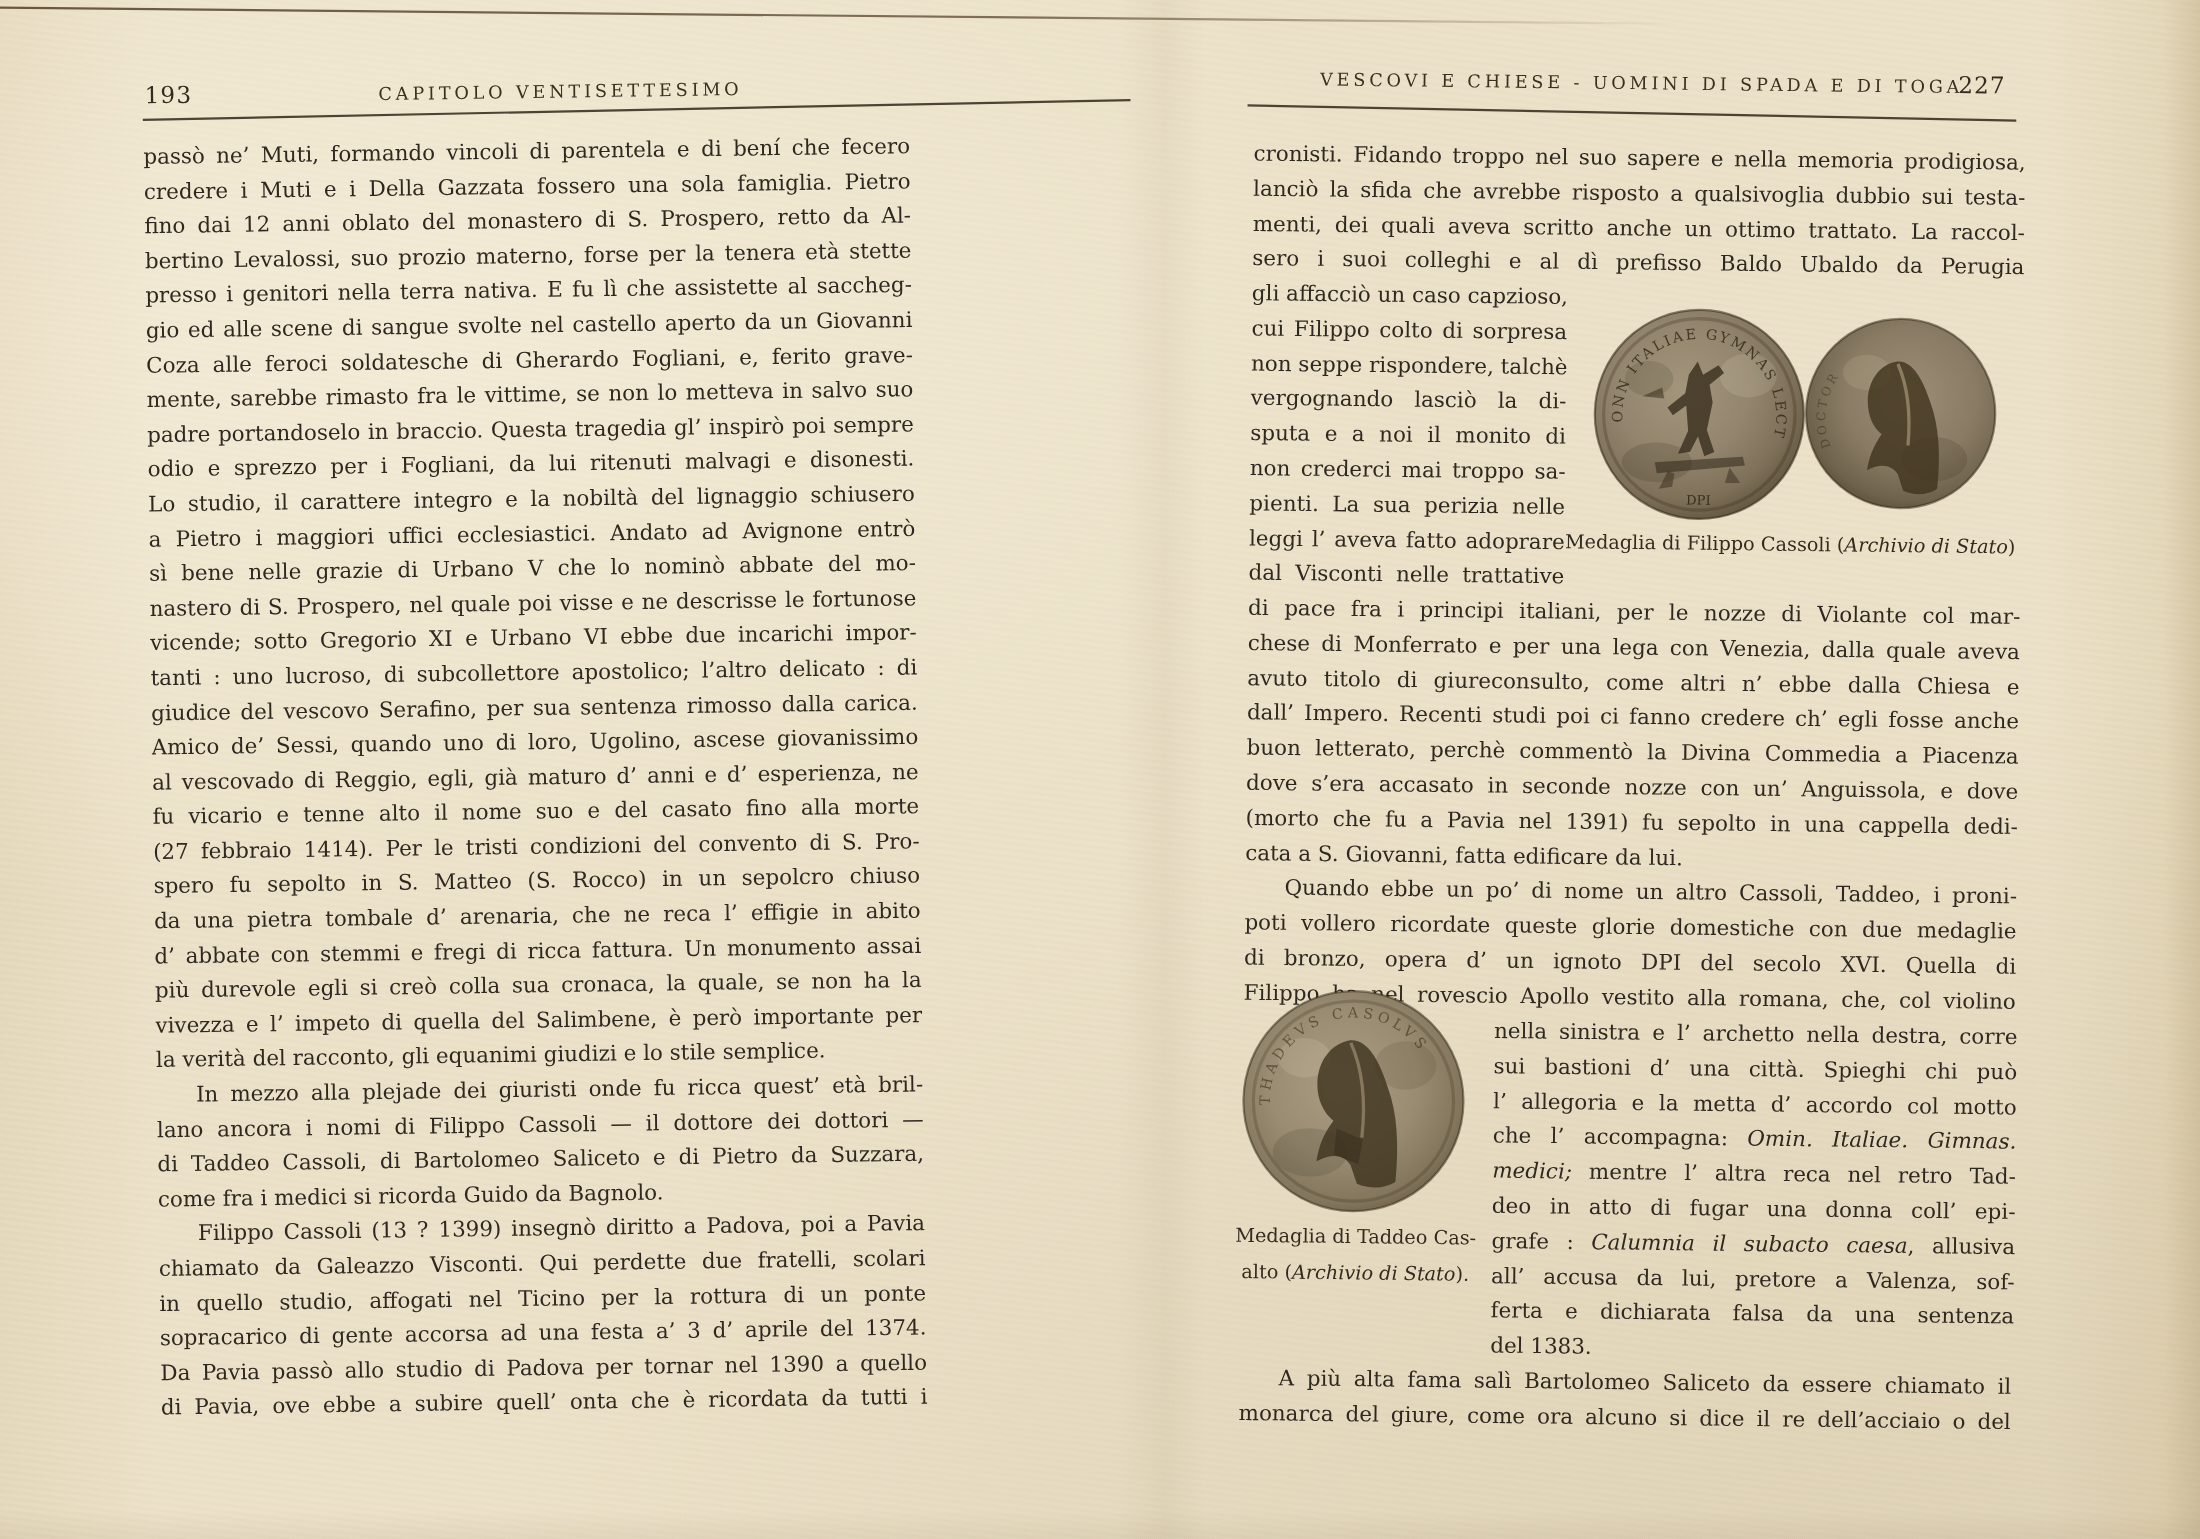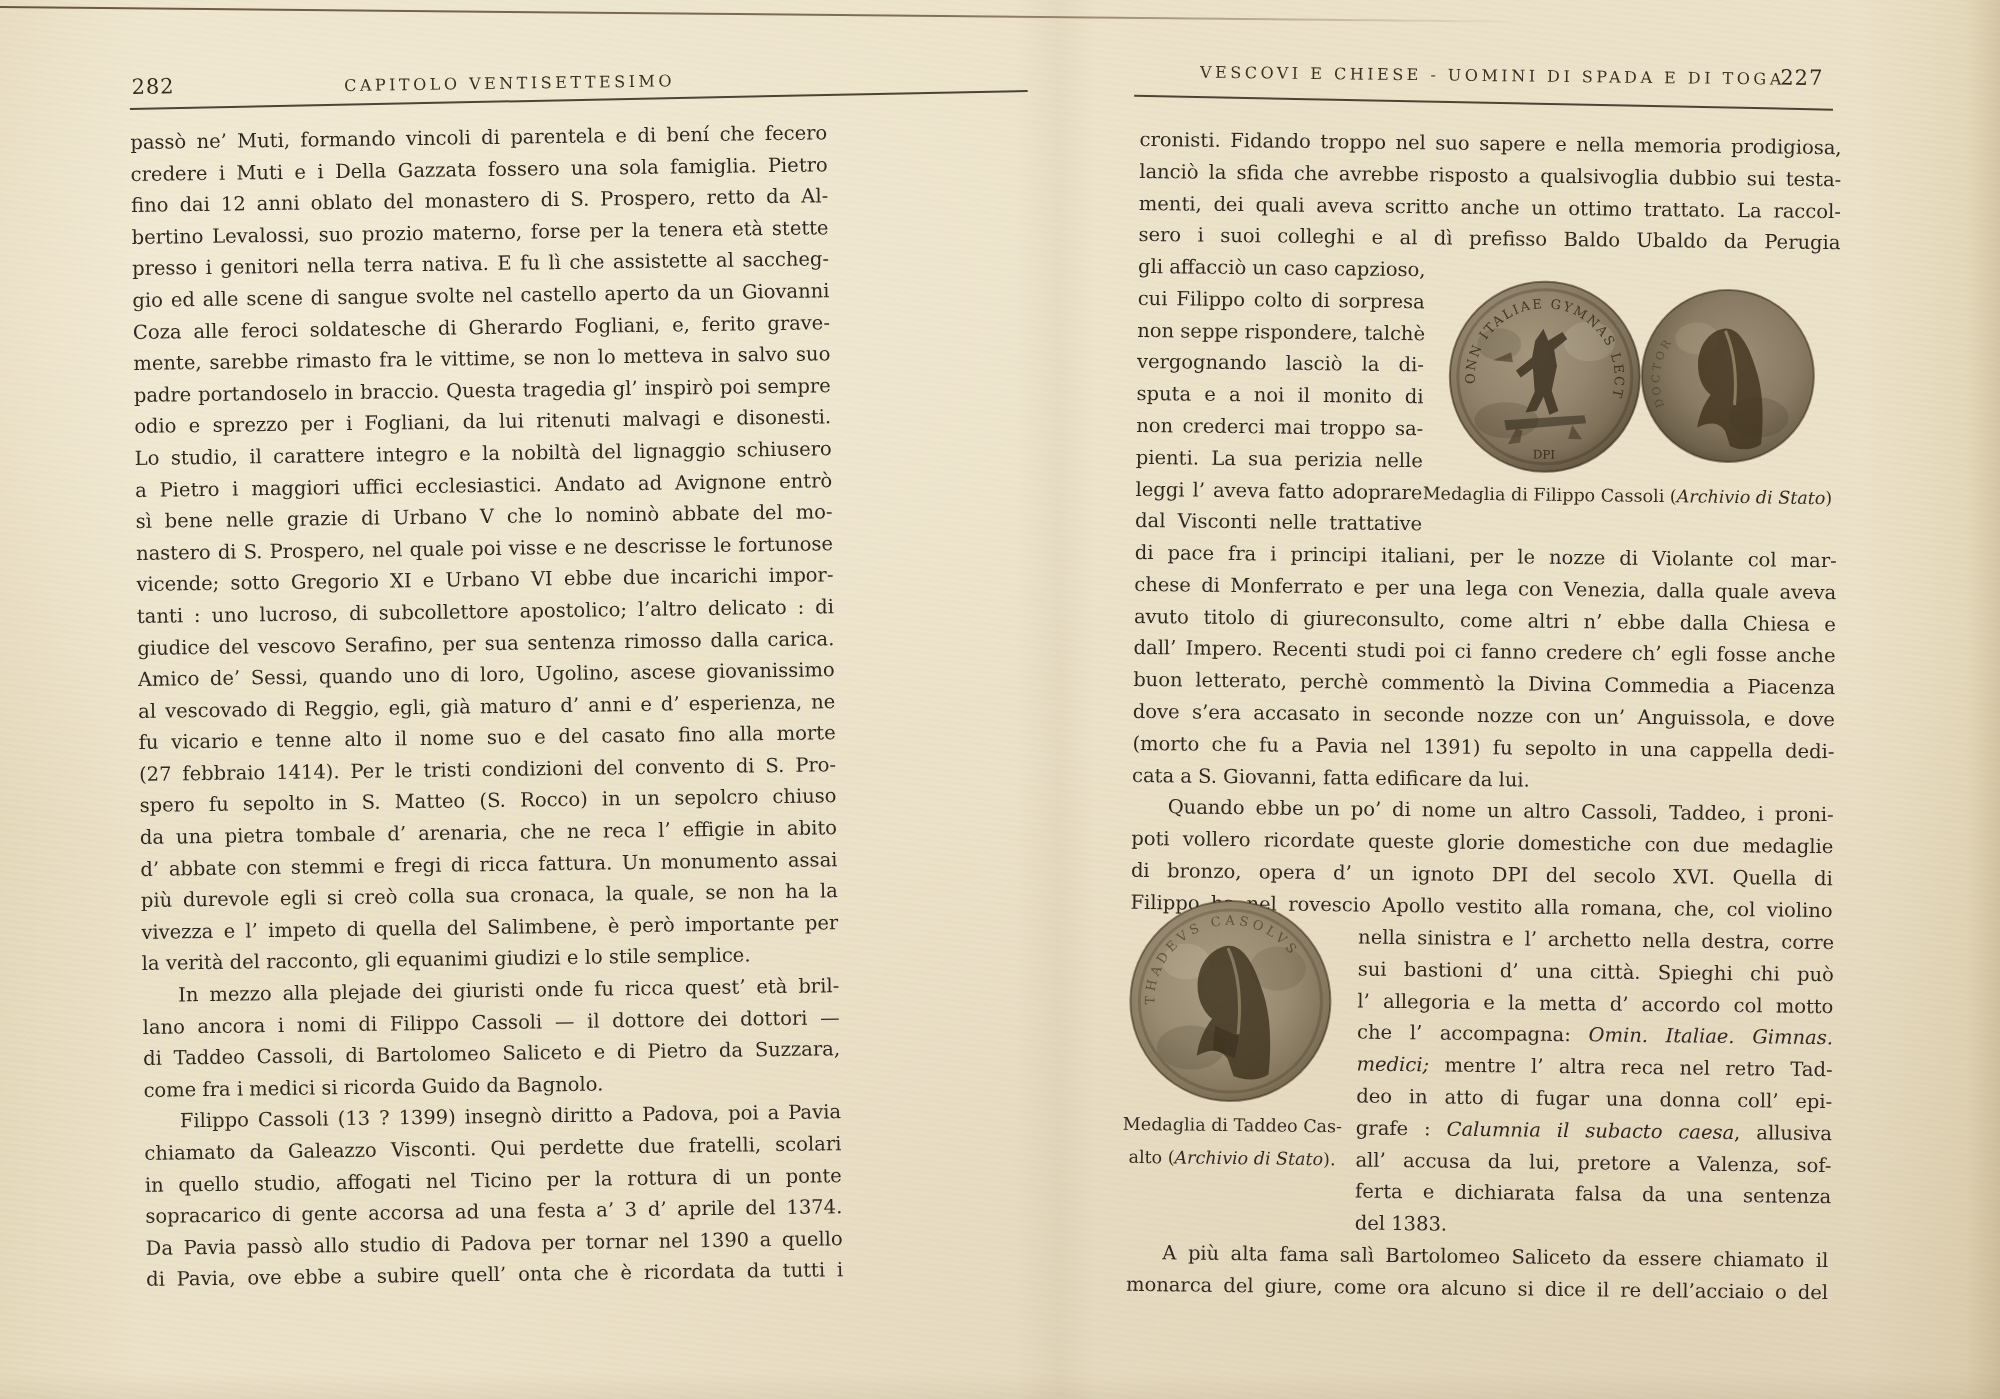--- a/index.html
+++ b/index.html
@@ -66,21 +66,21 @@
 <body>
 
 <div class="scan">
 
   <div class="shade edge-top"></div>
   <div class="shade gutter"></div>
   <div class="shade edge-right"></div>
   <div class="shade edge-bottom"></div>
 
   <section class="pg left">
-    <div class="pagenum" style="left:140px;top:70px;">282</div>
+    <div class="pagenum" style="left:140px;top:70px;">193</div>
     <div class="runhead" style="left:238px;top:74px;width:560px;">CAPITOLO VENTISETTESIMO</div>
     <div class="rule" style="left:138px;top:103px;width:898px;transform:rotate(-0.35deg);transform-origin:left center;"></div>
 
     <div class="col" id="left-body">
       <div class="ln">passò ne’ Muti, formando vincoli di parentela e di bení che fecero</div>
       <div class="ln">credere i Muti e i Della Gazzata fossero una sola famiglia. Pietro</div>
       <div class="ln">fino dai 12 anni oblato del monastero di S. Prospero, retto da Al-</div>
       <div class="ln">bertino Levalossi, suo prozio materno, forse per la tenera età stette</div>
       <div class="ln">presso i genitori nella terra nativa. E fu lì che assistette al saccheg-</div>
       <div class="ln">gio ed alle scene di sangue svolte nel castello aperto da un Giovanni</div>

